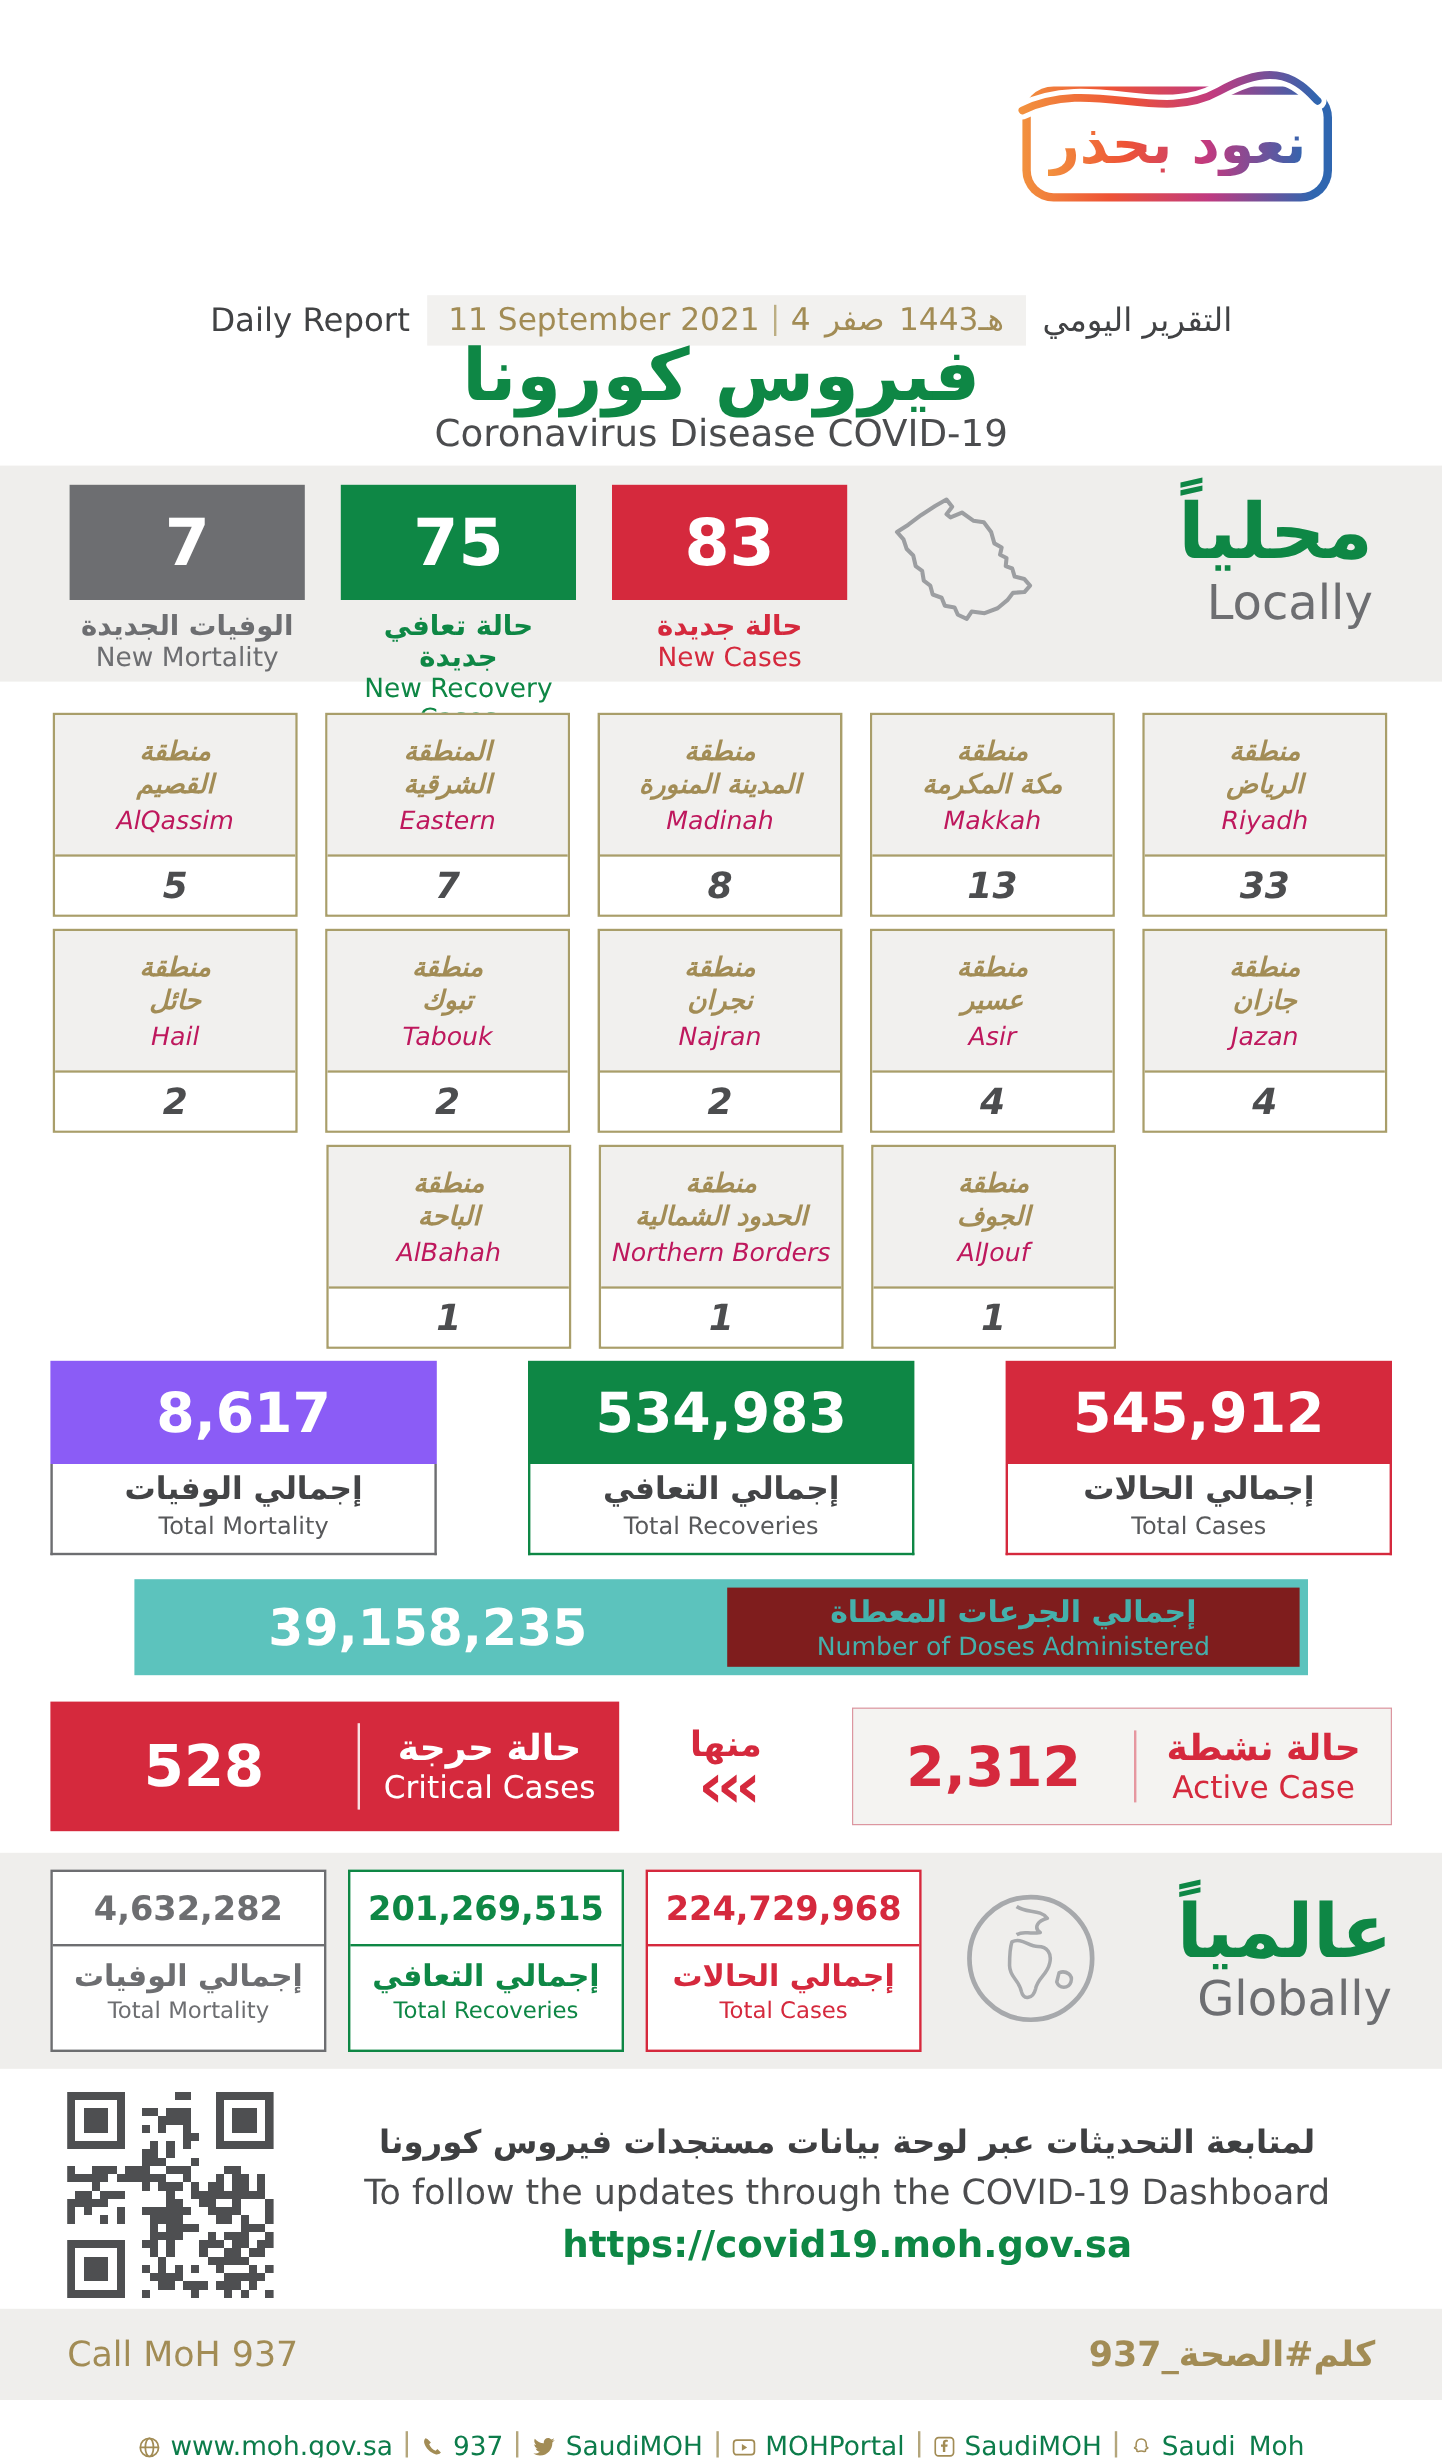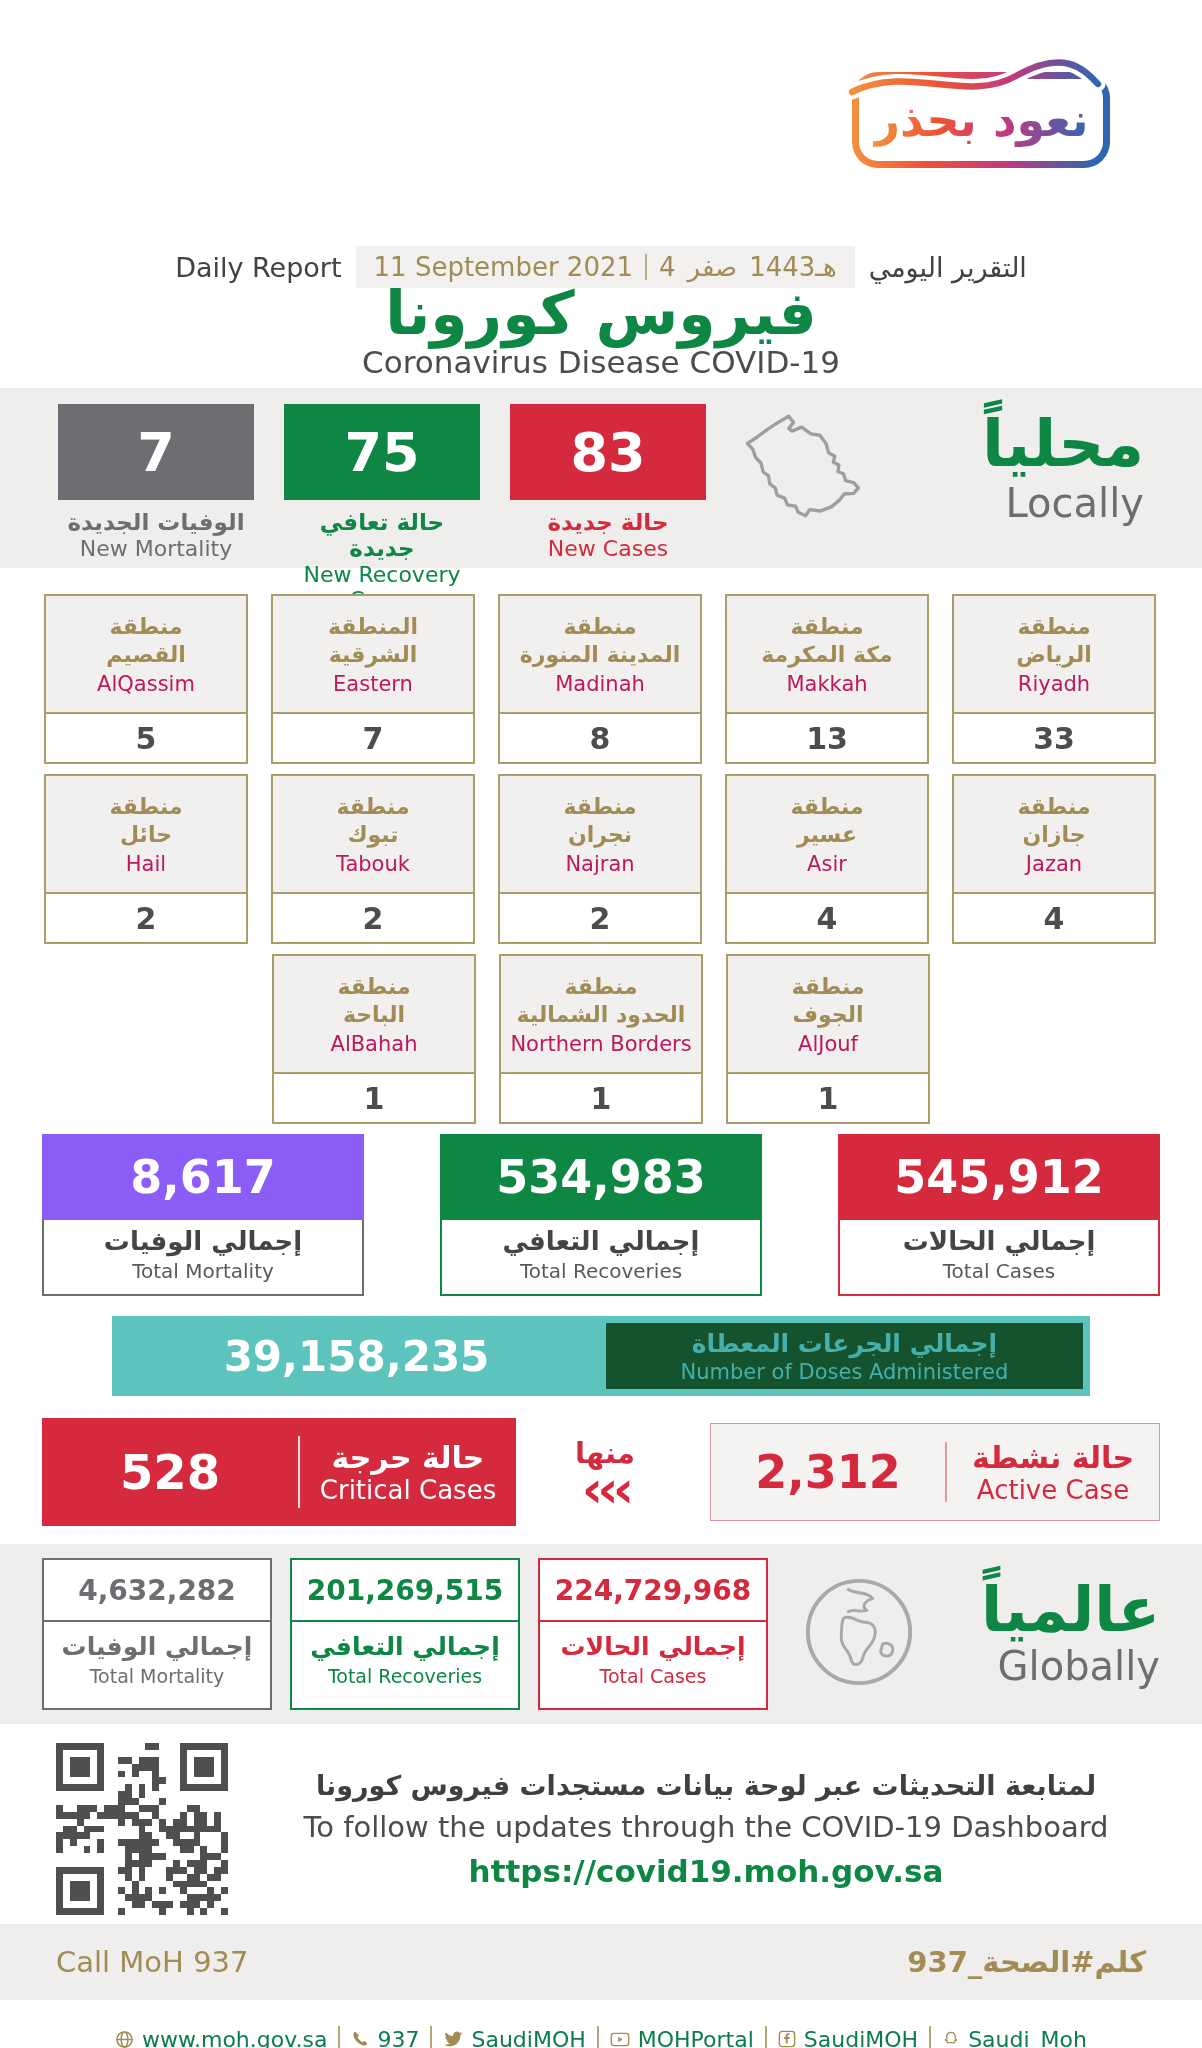--- a/index.html
+++ b/index.html
@@ -35,42 +35,42 @@
   .stat-box{height:96px;display:flex;align-items:center;justify-content:center;font-size:54px;font-weight:bold;color:#fff;}
   .bg-gray{background:#6d6e71;} .bg-green{background:#0e8745;} .bg-red{background:#d5293d;}
   .t-gray{color:#6d6e71;} .t-green{color:#0e8745;} .t-red{color:#d5293d;}
   .stat-ar{font-size:23px;font-weight:bold;margin-top:9px;}
   .stat-en{font-size:22px;margin-top:1px;}
   .map-wrap{margin-top:4px;}
   .loc-title{margin-left:auto;text-align:right;padding-top:8px;}
   .loc-ar{font-size:64px;font-weight:bold;color:#0e8745;line-height:1.0;}
   .loc-en{font-size:40px;color:#6d6e71;margin-top:4px;}
   
-  .regions{padding:26px 44px 0;}
+  .regions{padding:26px 44px 0;font-style:italic;}
   .rrow{display:flex;gap:23px;margin-bottom:10px;}
   .rrow.center{justify-content:center;}
   .card{width:204px;border:2px solid #a99e6a;background:#fff;box-sizing:border-box;}
   .card-head{background:#f1f0ee;min-height:108px;display:flex;flex-direction:column;align-items:center;justify-content:center;gap:1px;padding:4px 4px;border-bottom:2px solid #a99e6a;}
   .c-ar{font-size:22px;font-weight:bold;color:#a28c55;line-height:1.25;text-align:center;}
   .c-en{font-size:21px;color:#be185d;margin-top:2px;}
   .c-val{height:48px;display:flex;align-items:center;justify-content:center;font-size:30px;font-weight:bold;color:#4c4d4f;background:#fff;}
   
   .totals{margin-top:8px;padding:0 42px;display:flex;justify-content:space-between;}
   .tbox{width:322px;box-sizing:border-box;}
   .t-head{height:86px;display:flex;align-items:center;justify-content:center;font-size:46px;font-weight:bold;color:#fff;}
   .t-body{border:2px solid;border-top:none;background:#fff;height:76px;text-align:center;box-sizing:border-box;padding-top:6px;}
   .tb-gray .t-head{background:#8b5cf6;} .tb-gray .t-body{border-color:#6d6e71;}
   .tb-green .t-head{background:#0e8745;} .tb-green .t-body{border-color:#0e8745;}
   .tb-red .t-head{background:#d5293d;} .tb-red .t-body{border-color:#d5293d;}
   .t-ar{font-size:26px;font-weight:bold;color:#434446;}
   .t-en{font-size:20px;color:#58595b;margin-top:3px;}
   
   .doses{margin:20px 112px 0;height:80px;background:#5cc3bd;position:relative;}
   .d-num{position:absolute;left:0;top:0;width:50%;height:80px;display:flex;align-items:center;justify-content:center;font-size:42px;font-weight:bold;color:#fff;}
-  .d-panel{position:absolute;left:50.5%;right:7px;top:7px;bottom:7px;background:#14532d;display:flex;flex-direction:column;align-items:center;justify-content:center;}
+  .d-panel{position:absolute;left:50.5%;right:7px;top:7px;bottom:7px;background:#7f1d1d;display:flex;flex-direction:column;align-items:center;justify-content:center;}
   .d-ar{font-size:25px;font-weight:bold;color:#45b0ab;}
   .d-en{font-size:21px;color:#45b0ab;margin-top:2px;}
   
   .critical-row{margin:22px 42px 0;display:flex;align-items:center;}
   .crit-box{width:474px;height:108px;background:#d5293d;display:flex;align-items:center;color:#fff;}
   .crit-num{flex:1;text-align:center;font-size:48px;font-weight:bold;}
   .v-div{width:2px;height:72px;background:rgba(255,255,255,.85);}
   .crit-labels{width:216px;text-align:center;}
   .crit-ar{font-size:30px;font-weight:bold;}
   .crit-en{font-size:26px;}

